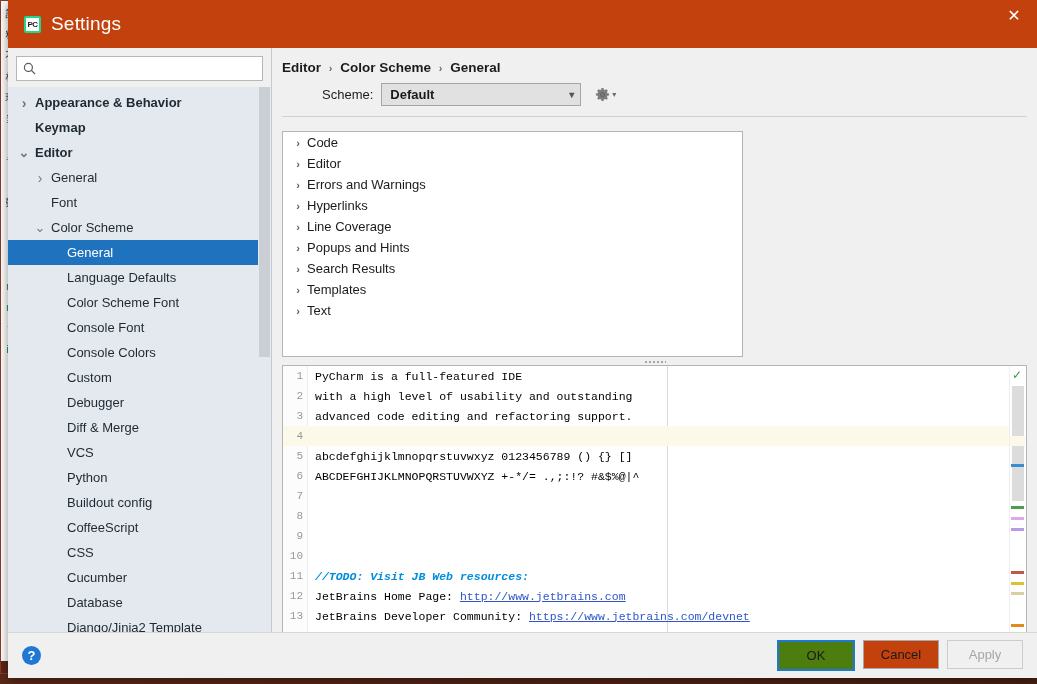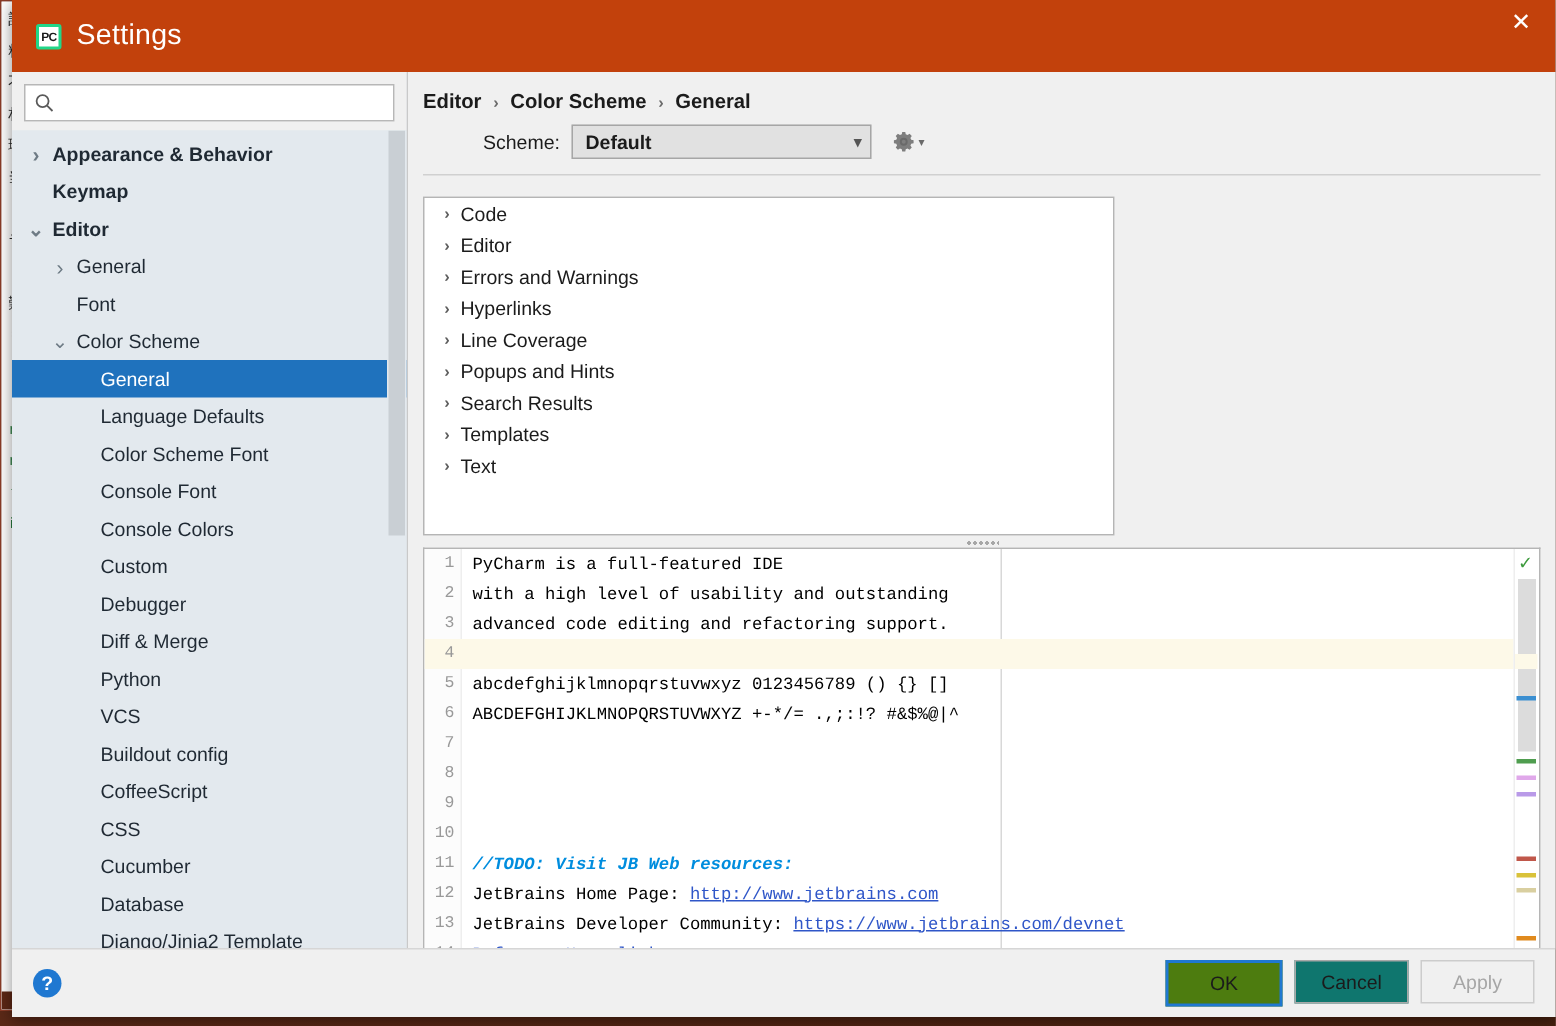--- a/index.html
+++ b/index.html
@@ -206,21 +206,21 @@
     display:flex; align-items:center; padding: 0 14px; box-sizing:border-box;
   }
   #help-btn {
     width: 19px; height:19px; border-radius:50%;
     background:#1f78d1; color:#fff; font-size: 13px; font-weight:bold;
     display:flex; align-items:center; justify-content:center; cursor:pointer;
   }
   #btn-group { margin-left:auto; display:flex; gap: 8px; }
   .dbtn {
     width: 74px; height: 27px; font-size: 13px; color:#1b1b1b;
-    background:#0f766e; border: 1px solid #a8a8a8;
+    background:#c2410c; border: 1px solid #a8a8a8;
     display:flex; align-items:center; justify-content:center; cursor:pointer;
     font-family:"Liberation Sans", sans-serif;
   }
   .dbtn.primary { border: 2px solid #1f78d1; background:#4d7c0f; width: 74px;}
   .dbtn.disabled { color:#a6a6a6; border-color:#cccccc; background:#f0f0f0; cursor:default;}
 </style>
 </head>
 <body>
 
 <div id="desktop">
@@ -327,25 +327,25 @@
             <div class="tnode lvl2">
               <span class="arrow none" style="font-size: 14px;">›</span>
               <span class="lbl">Debugger</span>
             </div>
             <div class="tnode lvl2">
               <span class="arrow none" style="font-size: 14px;">›</span>
               <span class="lbl">Diff &amp; Merge</span>
             </div>
             <div class="tnode lvl2">
               <span class="arrow none" style="font-size: 14px;">›</span>
+              <span class="lbl">VCS</span>
+            </div>
+            <div class="tnode lvl2">
+              <span class="arrow none" style="font-size: 14px;">›</span>
               <span class="lbl">Python</span>
-            </div>
-            <div class="tnode lvl2">
-              <span class="arrow none" style="font-size: 14px;">›</span>
-              <span class="lbl">VCS</span>
             </div>
             <div class="tnode lvl2">
               <span class="arrow none" style="font-size: 14px;">›</span>
               <span class="lbl">Buildout config</span>
             </div>
             <div class="tnode lvl2">
               <span class="arrow none" style="font-size: 14px;">›</span>
               <span class="lbl">CoffeeScript</span>
             </div>
             <div class="tnode lvl2">

